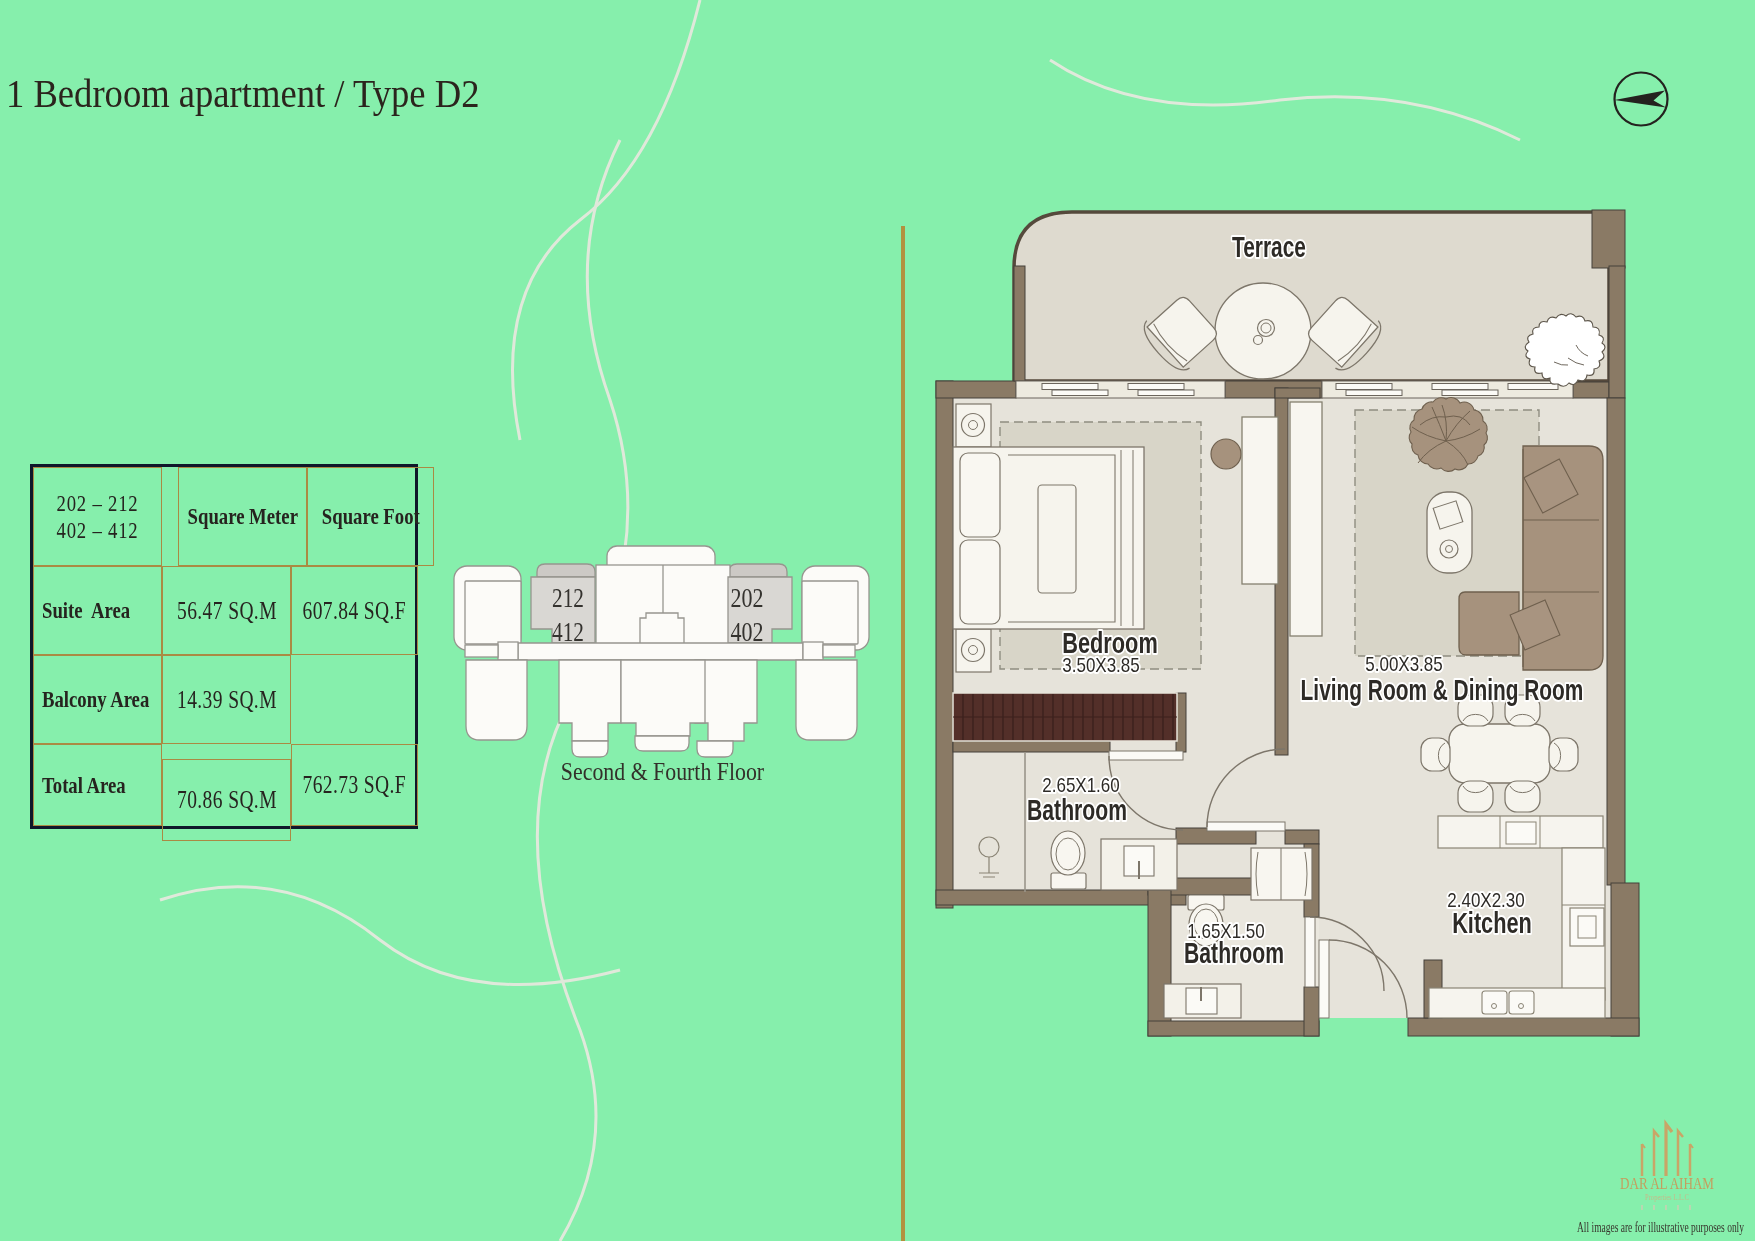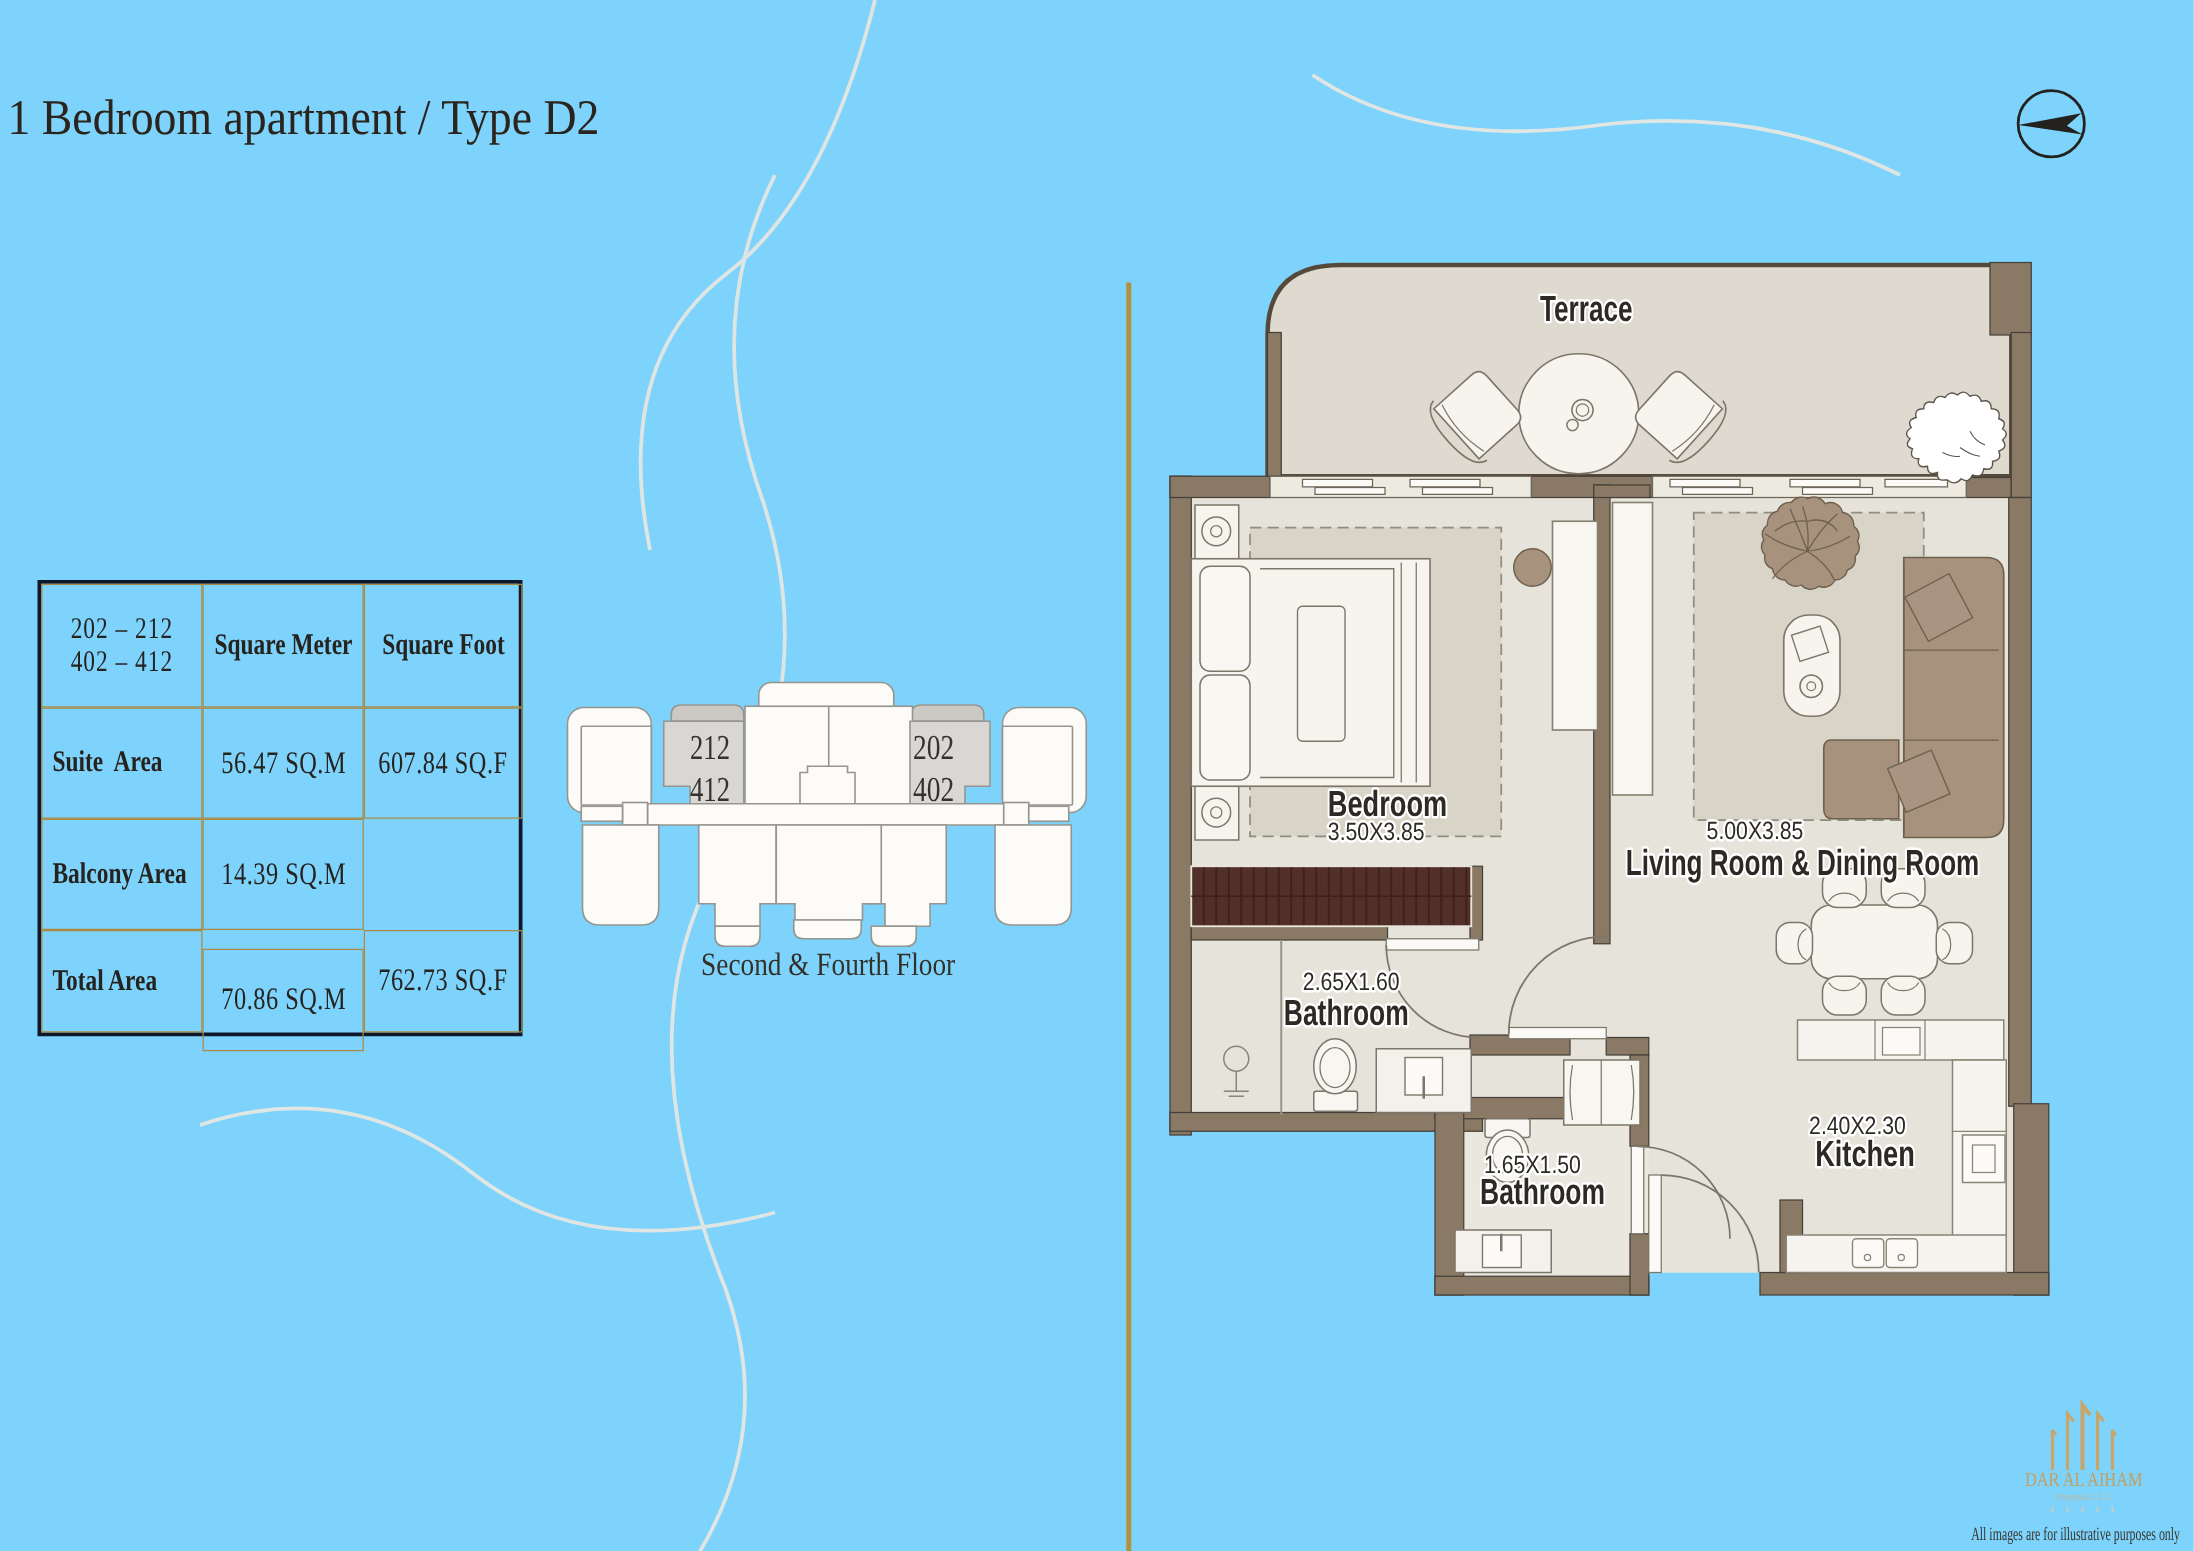--- a/index.html
+++ b/index.html
@@ -1,25 +1,25 @@
 <!DOCTYPE html>
 <html><head>
 <meta charset="utf-8">
 <style>
   html,body{margin:0;padding:0;}
-  #page{position:relative;width:1755px;height:1241px;background:#7dd3fc;overflow:hidden;font-family:"Liberation Serif", serif;}
+  #page{position:relative;width:1755px;height:1241px;background:#86efac;overflow:hidden;font-family:"Liberation Serif", serif;}
   .abs{position:absolute;}
   #title{left:6px;top:70px;font-size:40px;color:#2b241d;white-space:nowrap;transform:scaleX(0.915);transform-origin:left top;}
   #goldline{left:901px;top:226px;width:4px;height:1015px;background:#b2913e;}
   
   #areatable{left:30px;top:464px;width:388px;height:365px;border:3px solid #0f172a;box-sizing:border-box;}
   .tcell{position:absolute;box-sizing:border-box;border:1.5px solid #aa8a43;display:flex;align-items:center;justify-content:center;text-align:center;color:#26231f;}
   .tcell>span{white-space:nowrap;transform:scaleX(0.78);transform-origin:center;display:inline-block;}
   .tcell.tlabel>span{transform-origin:left center;}
-  .tbold{font-weight:bold;font-size:24px;}
+  .tbold{font-weight:bold;font-size:24px;margin-left:16px;}
   .tval{font-size:25px;letter-spacing:0.5px;}
   .tlabel{font-weight:bold;font-size:24px;justify-content:flex-start;padding-left:8px;text-align:left;}
 </style>
 </head>
 <body>
 <div id="page">
   <svg class="abs" style="left:0;top:0" width="1755" height="1241" viewBox="0 0 1755 1241">
     <g fill="none" stroke="#eae8e0" stroke-width="3" opacity="0.9">
       <path d="M620,140 q-60,120 -10,260 q50,150 -40,300 q-70,130 10,330 q40,110 -20,211"></path>
       <path d="M700,0 q-40,160 -120,220 q-90,70 -60,220"></path>

